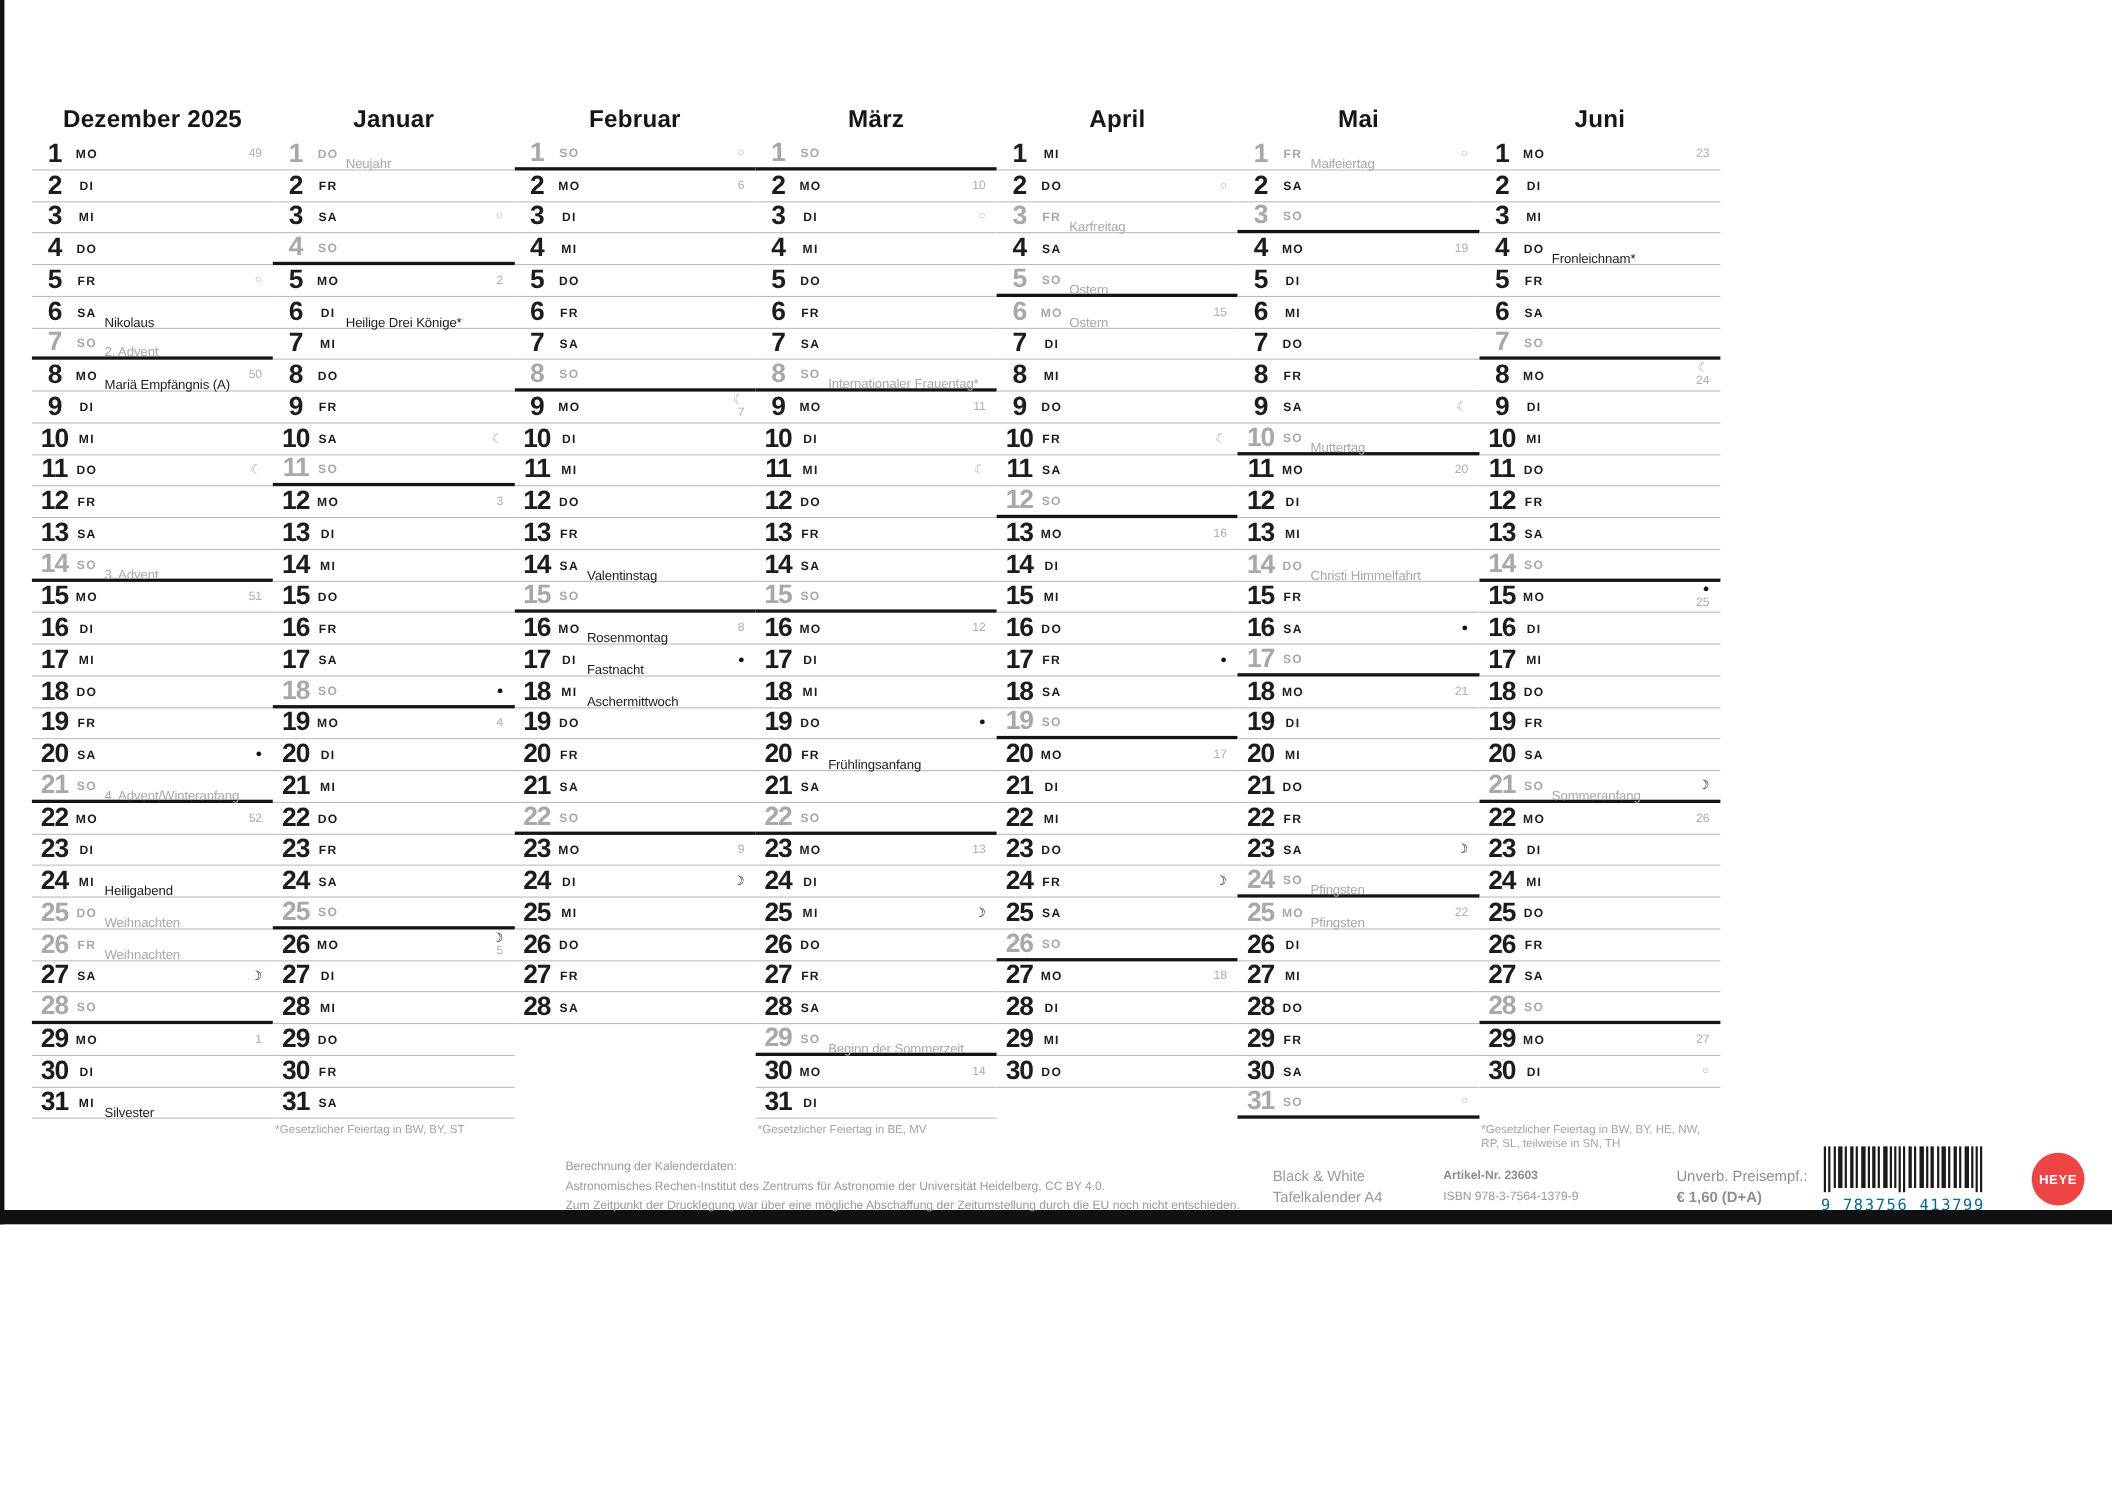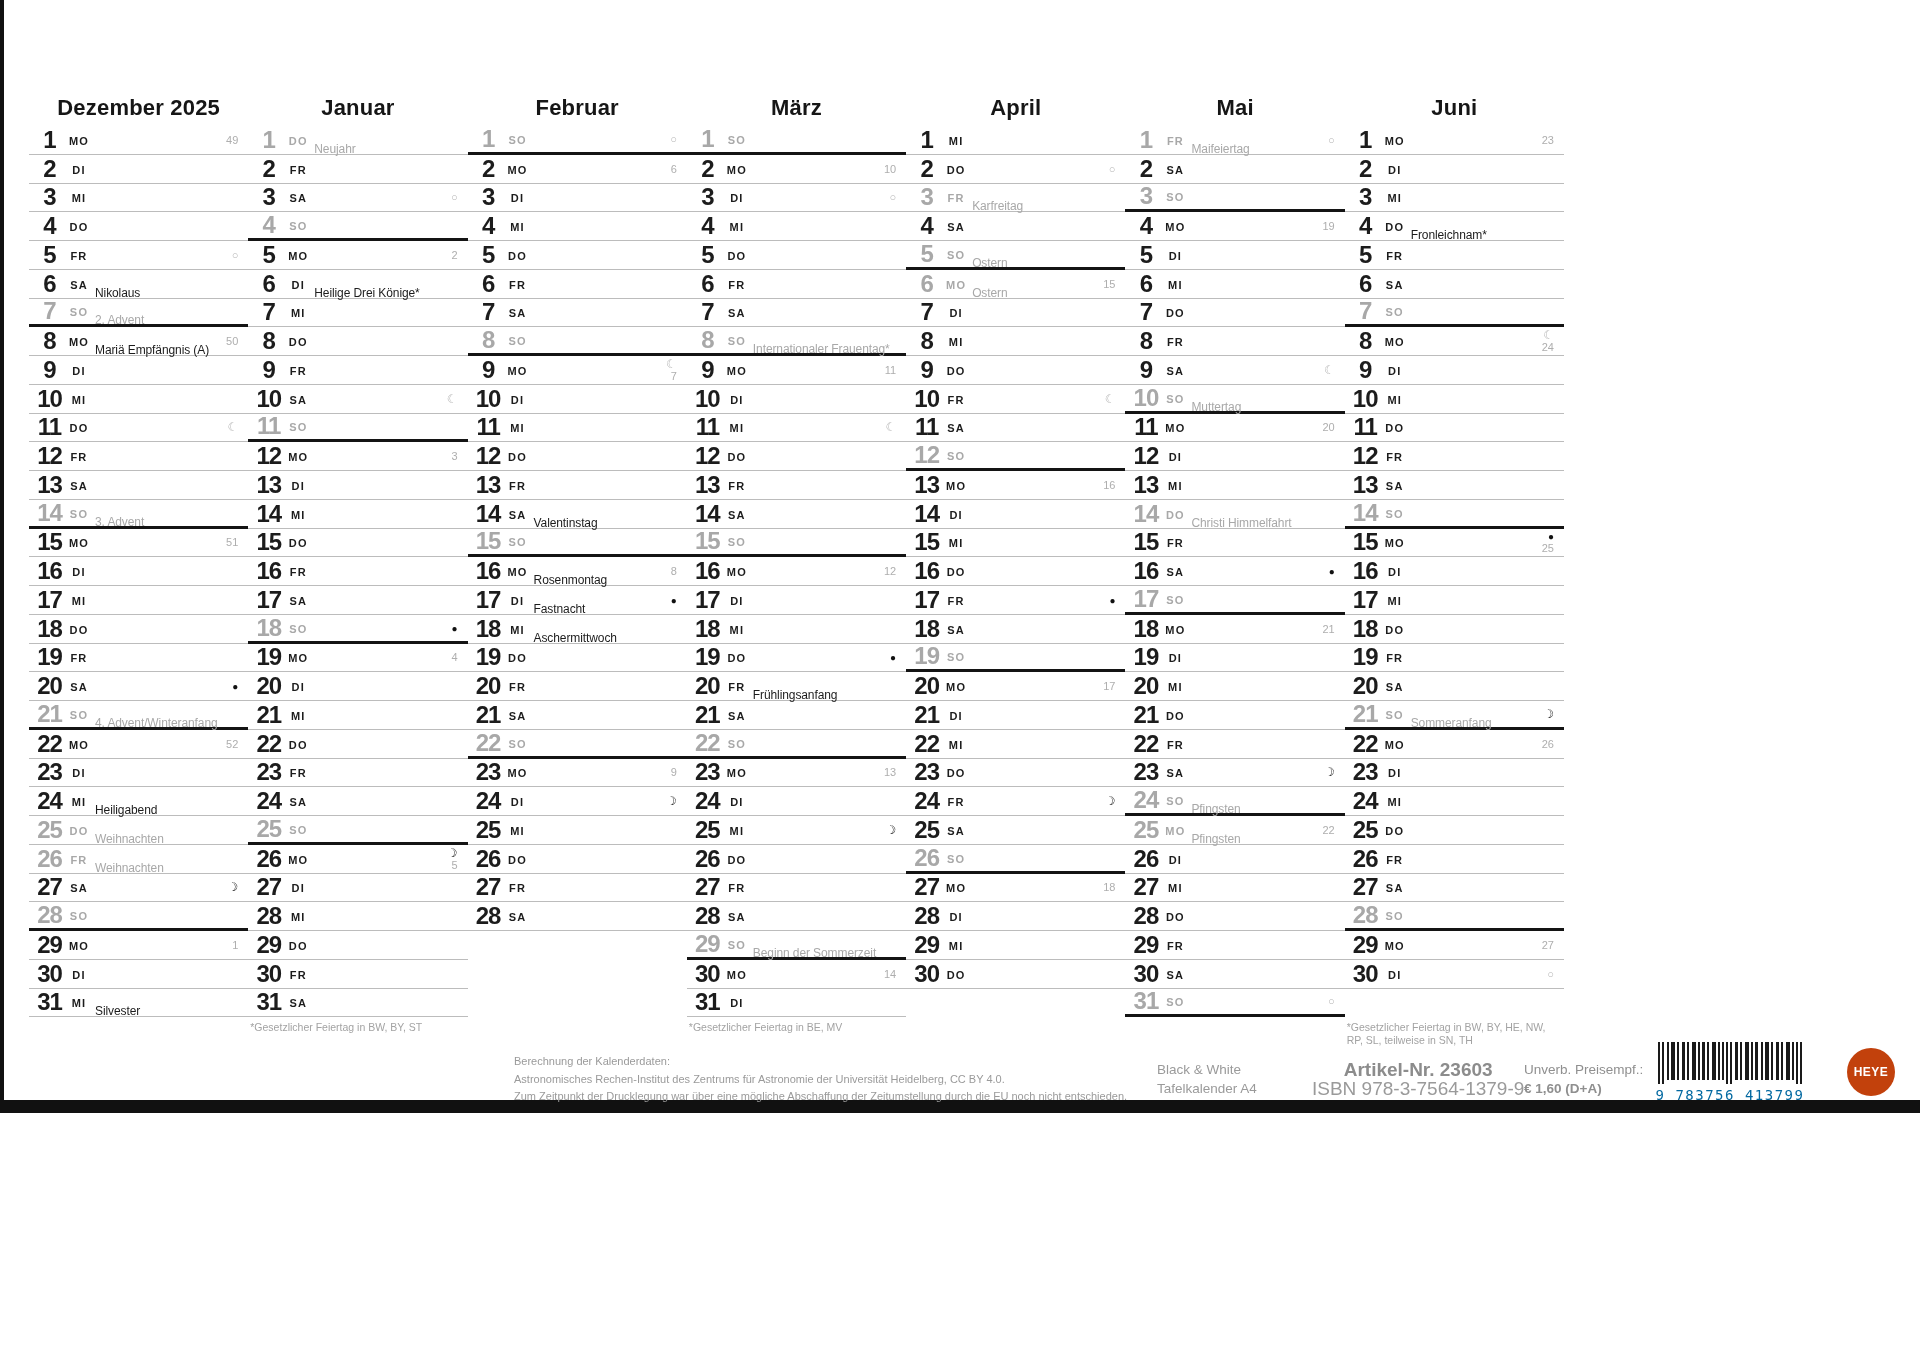--- a/index.html
+++ b/index.html
@@ -26,28 +26,28 @@
   .moon{line-height:11px;}
   .m-full{font-size:11px;color:#b5b5b5;}
   .m-last{font-size:12px;color:#b0b0b0;}
   .m-new{font-size:10px;color:#111;}
   .m-first{font-size:12px;color:#111;}
   .fnote{position:absolute;top:929px;left:2px;font-size:10.5px;line-height:13px;color:#a3a3a3;max-width:210px;}
   .f-block{position:absolute;font-size:11px;line-height:17.5px;color:#9a9a9a;}
   .f-pub{left:30px;top:1053px;}
   .f-calc{left:510px;top:1053px;}
   .f-prod{left:1153px;top:1060px;font-size:13.5px;line-height:19px;}
-  .f-art{left:1308px;top:1060px;font-size:19px;line-height:19px;text-align:center;}
+  .f-art{left:1308px;top:1060px;font-size:11px;line-height:19px;}
   .f-art .l0{font-weight:bold;color:#8c8c8c;}
   .f-price{left:1520px;top:1060px;font-size:13.5px;line-height:19px;color:#8f8f8f;}
   .f-price .l1{font-weight:bold;}
   .barcode{position:absolute;left:1650px;top:1042px;width:152px;text-align:center;}
   .barcode .digits{font-size:14px;letter-spacing:1.5px;color:#0369a1;margin-top:-1px;font-family:"DejaVu Sans Mono",monospace;}
   .logo{position:absolute;left:1843px;top:1048px;width:48px;height:48px;border-radius:50%;
-        background:#c2410c;display:flex;align-items:center;justify-content:center;
+        background:#ef4444;display:flex;align-items:center;justify-content:center;
         color:#fff;font-weight:bold;font-size:12px;letter-spacing:0.5px;}
 </style>
 </head>
 <body>
 
 <div class="page">
 
   <div class="grid">
       <div class="col">
         <div class="mhead">Dezember 2025</div>

